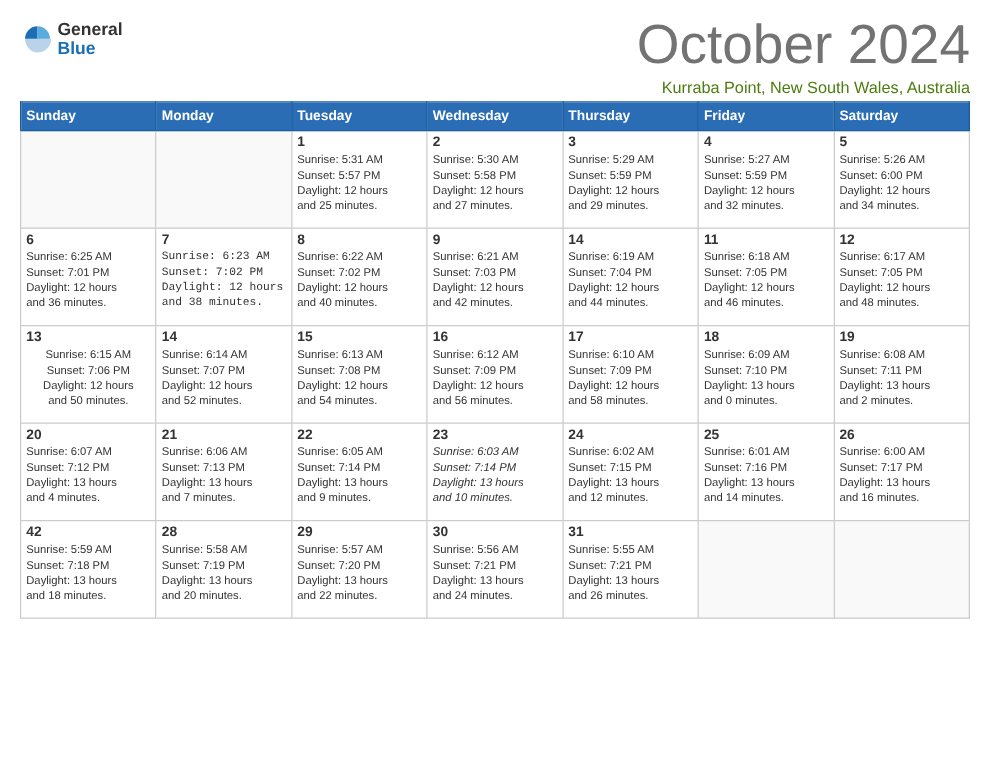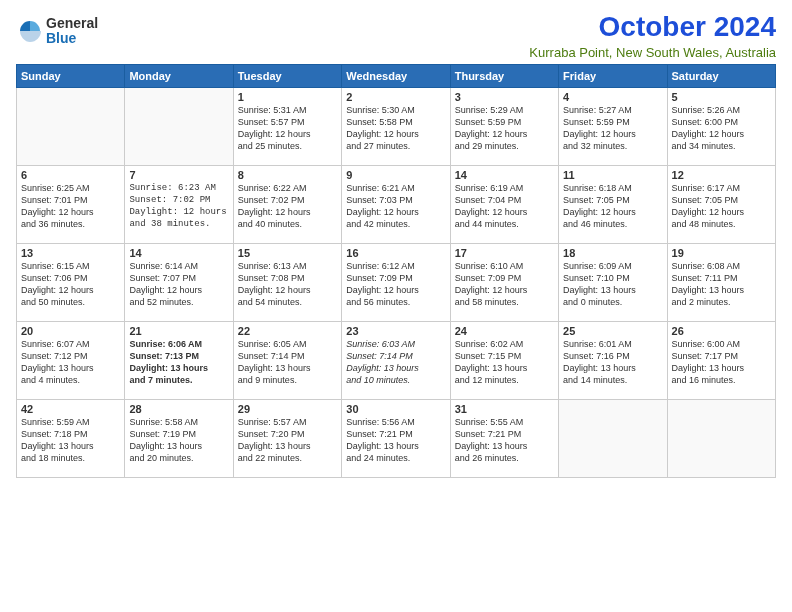--- a/index.html
+++ b/index.html
@@ -43,23 +43,23 @@
     }
     .logo-icon {
       width: 28px;
       height: 28px;
       margin-right: 2px;
     }
     .title-block {
       text-align: right;
     }
     .month-title {
-      font-size: 28px;
-      font-weight: bold;
-      color: #1d4ed8;
+      font-size: 44px;
+      font-weight: normal;
+      color: #737373;
       line-height: 1.1;
     }
     .location-title {
       font-size: 13px;
       color: #4d7c0f;
       margin-top: 2px;
     }
     .calendar {
       width: 100%;
       border-collapse: collapse;
@@ -224,21 +224,21 @@
             <span class="day-num">12</span>
             <div class="day-info" style="white-space: pre-line;">Sunrise: 6:17 AM
 Sunset: 7:05 PM
 Daylight: 12 hours
 and 48 minutes.</div>
           </td>
         </tr>
         <tr>
           <td>
             <span class="day-num">13</span>
-            <div class="day-info" style="white-space: pre-line;">Sunrise: 6:15 AM
+            <div class="day-info" style="white-space: pre-line; text-align: center;">Sunrise: 6:15 AM
 Sunset: 7:06 PM
 Daylight: 12 hours
 and 50 minutes.</div>
           </td>
           <td>
             <span class="day-num">14</span>
             <div class="day-info" style="white-space: pre-line;">Sunrise: 6:14 AM
 Sunset: 7:07 PM
 Daylight: 12 hours
 and 52 minutes.</div>
@@ -282,21 +282,21 @@
         <tr>
           <td>
             <span class="day-num">20</span>
             <div class="day-info" style="white-space: pre-line;">Sunrise: 6:07 AM
 Sunset: 7:12 PM
 Daylight: 13 hours
 and 4 minutes.</div>
           </td>
           <td>
             <span class="day-num">21</span>
-            <div class="day-info" style="white-space: pre-line; font-weight: bold;">Sunrise: 6:06 AM
+            <div class="day-info" style="white-space: pre-line;">Sunrise: 6:06 AM
 Sunset: 7:13 PM
 Daylight: 13 hours
 and 7 minutes.</div>
           </td>
           <td>
             <span class="day-num">22</span>
             <div class="day-info" style="white-space: pre-line;">Sunrise: 6:05 AM
 Sunset: 7:14 PM
 Daylight: 13 hours
 and 9 minutes.</div>

